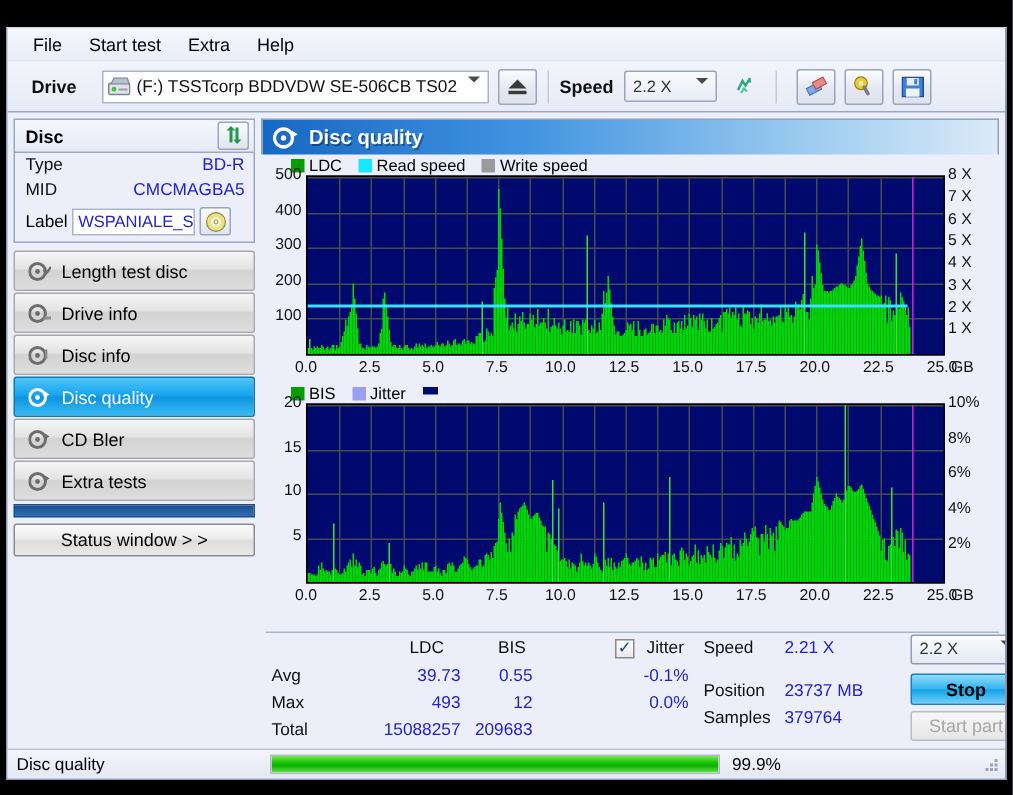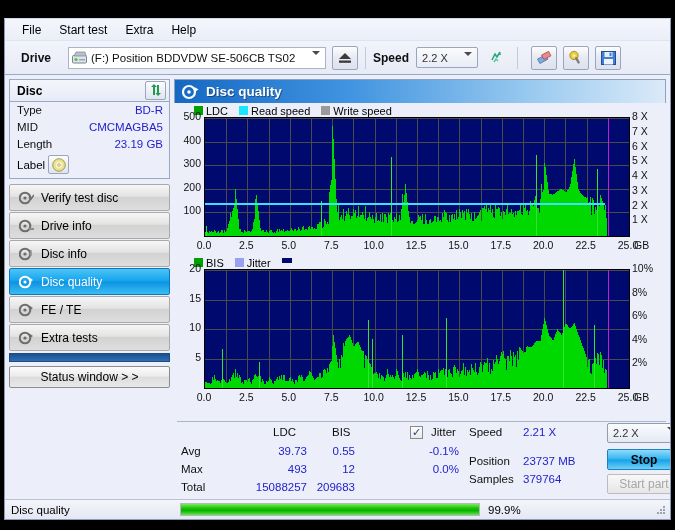--- a/index.html
+++ b/index.html
@@ -254,21 +254,21 @@
 
     <div id="drive-combo">
       <span class="ico" style="margin-right:4px">
         <svg width="15" height="13" viewBox="0 0 15 13">
           <rect x="0.5" y="4.5" width="14" height="7.5" rx="1" fill="#dfe3ea" stroke="#7b8494"></rect>
           <path d="M2 5 L4 1 L13 1 L14 5 Z" fill="#b9bfcb" stroke="#7b8494" stroke-width="0.7"></path>
           <circle cx="4" cy="8.5" r="1.6" fill="#4fbf53"></circle>
           <rect x="7" y="8" width="6" height="1.4" fill="#9aa3b2"></rect>
         </svg>
       </span>
-      <span>(F:)  Position BDDVDW SE-506CB TS02</span>
+      <span>(F:)  TSSTcorp BDDVDW SE-506CB TS02</span>
       <span class="arrow"><span class="arrow-dn"></span></span>
     </div>
 
     <div class="tbtn">
       <svg width="14" height="12" viewBox="0 0 14 12">
         <path d="M7 1 L13 7 L1 7 Z" fill="#3a3a3a"></path>
         <rect x="1" y="8.5" width="12" height="2.3" fill="#3a3a3a"></rect>
       </svg>
     </div>
 
@@ -331,45 +331,42 @@
         </div>
 
         <div class="drow">
           <span class="k">Type</span>
           <span class="v">BD-R</span>
         </div>
         <div class="drow">
           <span class="k">MID</span>
           <span class="v">CMCMAGBA5</span>
         </div>
-        <div class="drow">
-          <span class="k">Length</span>
-          <span class="v">23.19 GB</span>
-        </div>
 
         <div id="label-row">
           <span class="k">Label</span>
+          <div id="label-input">WSPANIALE_S</div>
           <span class="sq-btn">
             <svg width="14" height="14" viewBox="0 0 14 14">
               <circle cx="7" cy="7" r="6.3" fill="#eae28a" stroke="#8f8a3c" stroke-width="0.8"></circle>
               <circle cx="7" cy="7" r="3.4" fill="#f7f3c8"></circle>
               <circle cx="7" cy="7" r="1.3" fill="#fff" stroke="#8f8a3c" stroke-width="0.6"></circle>
             </svg>
           </span>
         </div>
       </div>
 
       <div id="nav">
         <div class="navbtn">
           <svg width="15" height="14" viewBox="0 0 15 14">
               <circle cx="6" cy="7" r="5.3" fill="none" stroke="#6d6d6d" stroke-width="2"></circle>
               <circle cx="6" cy="7" r="1.6" fill="#6d6d6d"></circle>
               <path d="M10 6 l2 2 l3 -4" stroke="#6d6d6d" stroke-width="1.6" fill="none"></path>
             </svg>
-          <span>Verify test disc</span>
+          <span>Length test disc</span>
         </div>
         <div class="navbtn">
           <svg width="15" height="14" viewBox="0 0 15 14">
               <circle cx="6" cy="7" r="5.3" fill="none" stroke="#6d6d6d" stroke-width="2"></circle>
               <circle cx="6" cy="7" r="1.6" fill="#6d6d6d"></circle>
               <rect x="10" y="9" width="5" height="2" fill="#8d8d8d"></rect>
             </svg>
           <span>Drive info</span>
         </div>
         <div class="navbtn">
@@ -387,21 +384,21 @@
               <path d="M11 3 l3 2 l-3 2z" fill="#ffffff"></path>
             </svg>
           <span>Disc quality</span>
         </div>
         <div class="navbtn">
           <svg width="15" height="14" viewBox="0 0 15 14">
               <circle cx="6" cy="7" r="5.3" fill="none" stroke="#6d6d6d" stroke-width="2"></circle>
               <circle cx="6" cy="7" r="1.6" fill="#6d6d6d"></circle>
               <path d="M11 3 l3 2 l-3 2z" fill="#6d6d6d"></path>
             </svg>
-          <span>FE / TE</span>
+          <span>CD Bler</span>
         </div>
         <div class="navbtn">
           <svg width="15" height="14" viewBox="0 0 15 14">
               <circle cx="6" cy="7" r="5.3" fill="none" stroke="#6d6d6d" stroke-width="2"></circle>
               <circle cx="6" cy="7" r="1.6" fill="#6d6d6d"></circle>
               <path d="M11 3 l3 2 l-3 2z" fill="#6d6d6d"></path>
             </svg>
           <span>Extra tests</span>
         </div>
       </div>

